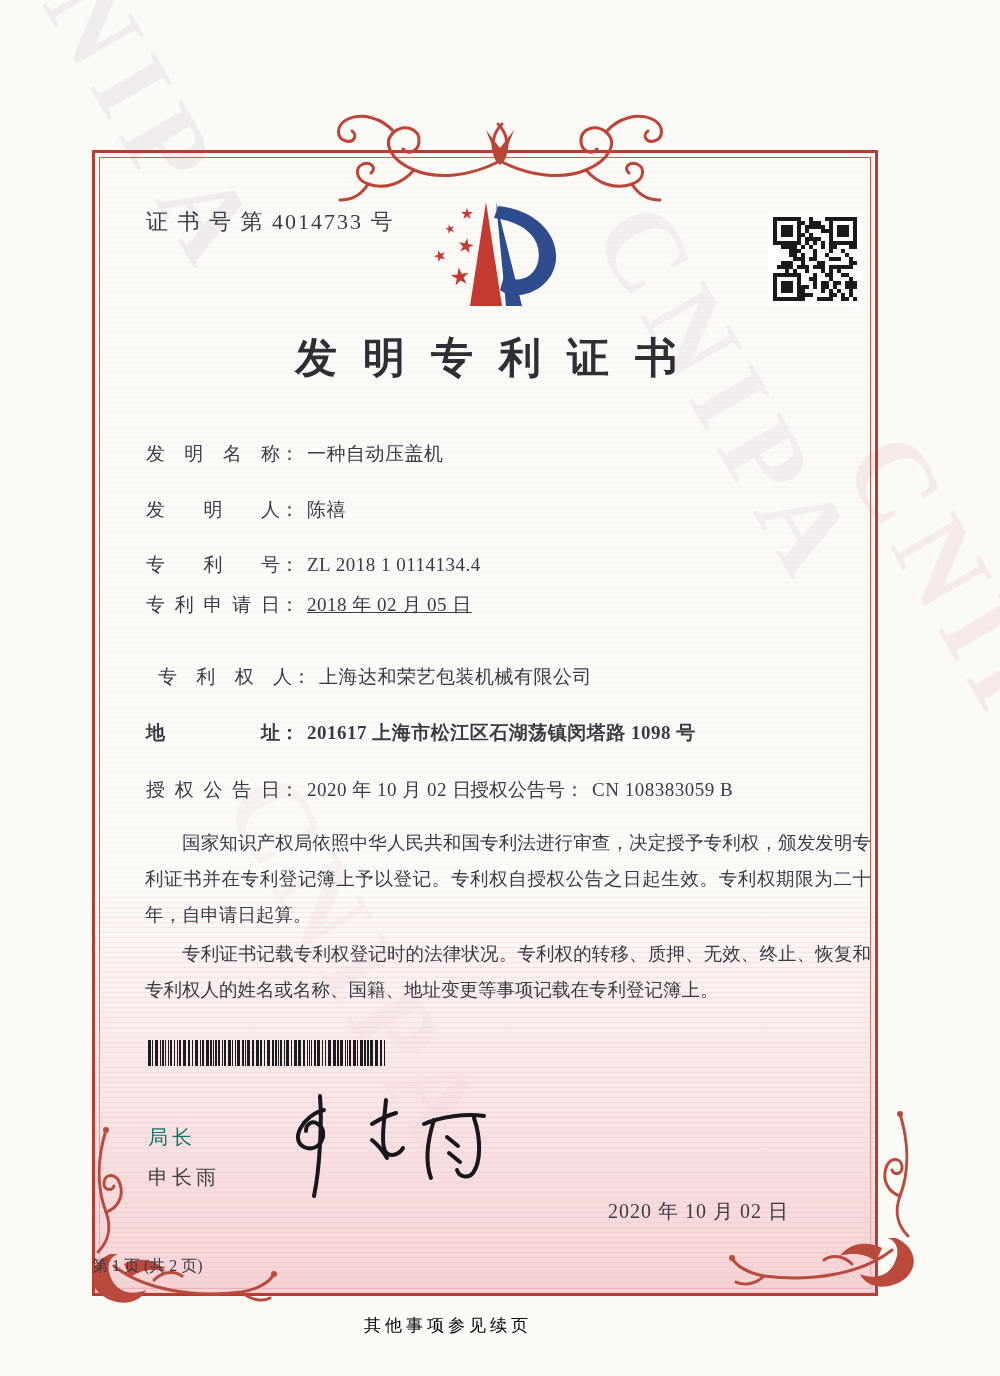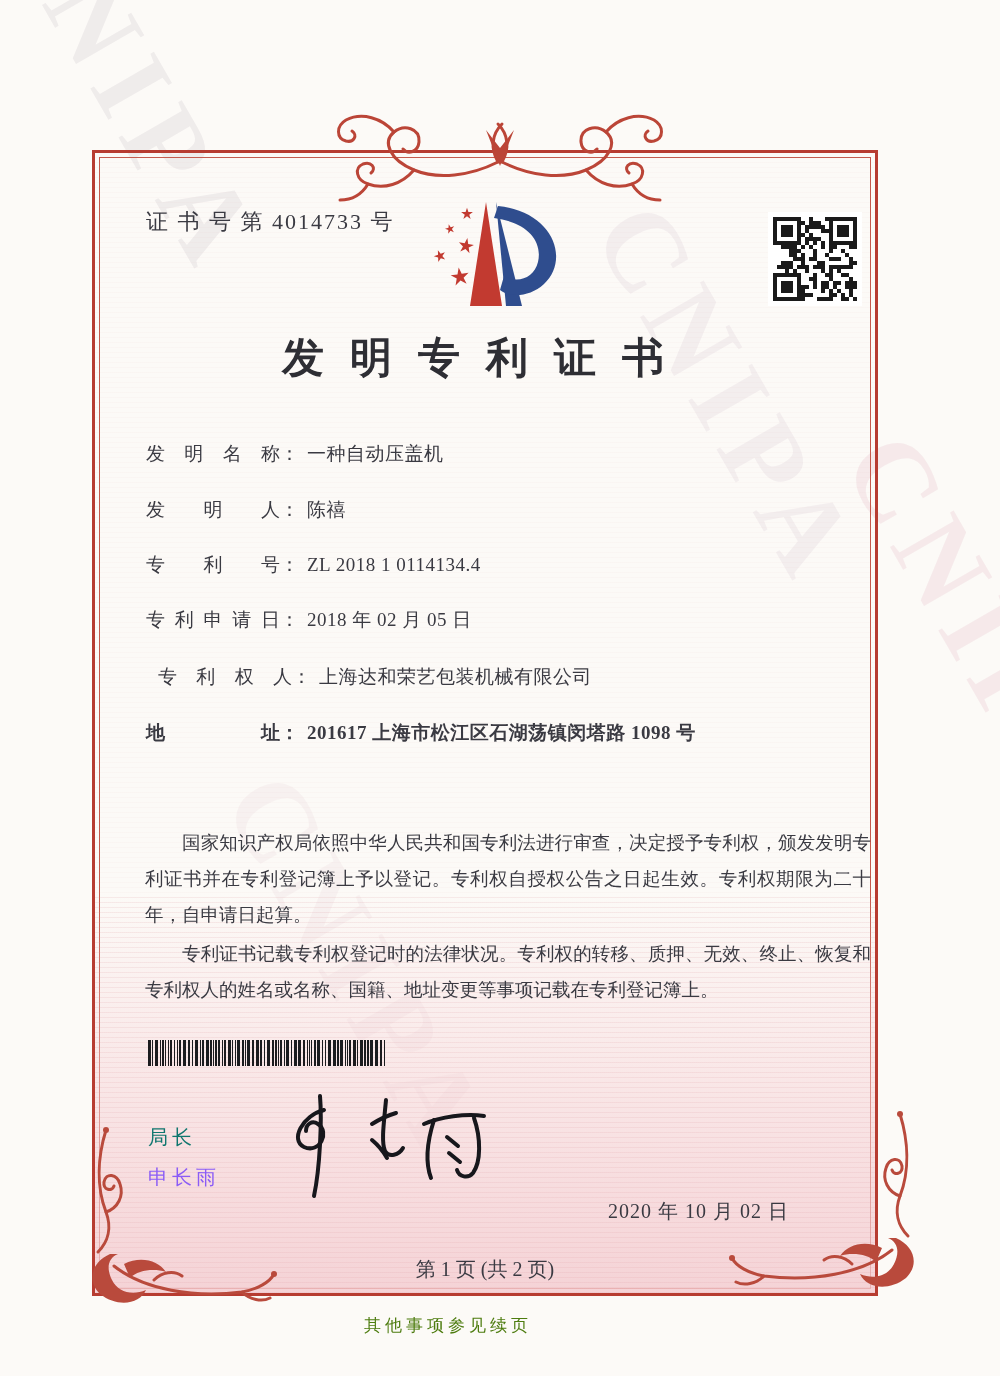--- a/index.html
+++ b/index.html
@@ -19,45 +19,45 @@
   .wm{position:absolute;z-index:0;font-size:112px;font-weight:700;letter-spacing:14px;
       font-family:"Liberation Serif",serif;transform:rotate(60deg);user-select:none;}
   .wm1{left:-78px;top:18px;color:rgba(190,180,192,.20);}
   .wm2{left:520px;top:330px;color:rgba(214,198,210,.22);}
   .wm3{left:770px;top:560px;color:rgba(233,197,206,.30);}
   .wm4{left:150px;top:900px;color:rgba(226,198,206,.16);}
   
   .cert-no{position:absolute;left:146px;top:207px;font-size:22px;letter-spacing:2px;z-index:2;}
   .logo{position:absolute;left:410px;top:198px;z-index:2;}
   .qr{position:absolute;left:768px;top:212px;z-index:2;}
-  .title{position:absolute;left:80px;top:330px;width:786px;text-align:center;z-index:2;
+  .title{position:absolute;left:93px;top:330px;width:786px;text-align:center;z-index:2;
          font-size:42px;font-weight:700;letter-spacing:26px;text-indent:26px;color:#2e2e34;}
   
   .row{position:absolute;left:146px;font-size:19px;z-index:2;white-space:nowrap;}
   .flabel{display:inline-block;width:134px;text-align:justify;text-align-last:justify;vertical-align:bottom;}
   .fcolon{display:inline-block;margin-right:8px;}
   .fvalue{letter-spacing:.5px;}
-  .r0{top:441px;} .r1{top:497px;} .r2{top:552px;} .r3{top:607px;}
+  .r0{top:441px;} .r1{top:497px;} .r2{top:552px;} .r3{top:592px;text-decoration:underline;}
   .r4{top:664px;margin-left:12px;} .r5{top:720px;font-weight:bold;} .r6{top:777px;}
   .grp2{position:absolute;left:324px;top:0;}
   
   .paras{position:absolute;left:142px;top:822px;width:732px;z-index:2;
          font-size:18.5px;line-height:36px;text-align:justify;}
   .paras p{margin:3px;text-indent:2em;}
   
   .barcode{position:absolute;left:148px;top:1040px;z-index:2;}
   .director-title{position:absolute;left:148px;top:1124px;z-index:2;
       font-family:"Liberation Sans","DejaVu Sans",sans-serif;font-size:20px;letter-spacing:4px;color:#0f766e;}
   .director-name{position:absolute;left:148px;top:1164px;z-index:2;
-      font-family:"Liberation Sans","DejaVu Sans",sans-serif;font-size:20px;letter-spacing:4px;color:#8b5cf6;}
+      font-family:"Liberation Sans","DejaVu Sans",sans-serif;font-size:20px;letter-spacing:4px;color:#404040;}
   .signature{position:absolute;left:268px;top:1090px;z-index:2;}
   .issue-date{position:absolute;left:608px;top:1198px;font-size:20px;letter-spacing:1px;z-index:2;}
-  .page-info{position:absolute;left:92px;top:1256px;width:786px;text-align:center;font-size:20px;z-index:2;}
+  .page-info{position:absolute;left:92px;top:1256px;width:786px;text-align:left;font-size:16px;z-index:2;}
   .continuation{position:absolute;left:0;top:1314px;width:896px;text-align:center;
-      font-size:17px;letter-spacing:4px;z-index:2;color:#4d7c0f;}
+      font-size:17px;letter-spacing:4px;z-index:2;color:#000000;}
   
   .orn{position:absolute;z-index:1;}
   .orn-top{left:320px;top:100px;}
   .orn-bl{left:84px;top:1126px;}
   .orn-br{left:722px;top:1110px;transform:scaleX(-1);}
 </style>
 </head>
 <body>
 
 <div class="page">
@@ -383,20 +383,28 @@
   </div>
   <div class="row r3">
     <span class="flabel">专利申请日</span><span class="fcolon">：</span><span class="fvalue">2018 年 02 月 05 日</span>
   </div>
   <div class="row r4">
     <span class="flabel">专利权人</span><span class="fcolon">：</span><span class="fvalue">上海达和荣艺包装机械有限公司</span>
   </div>
   <div class="row r5">
     <span class="flabel">地址</span><span class="fcolon">：</span><span class="fvalue">201617 上海市松江区石湖荡镇闵塔路 1098 号</span>
   </div>
+  <div class="row r6">
+    <span>
+      <span class="flabel">授权公告日</span><span class="fcolon">：</span><span class="fvalue">2020 年 10 月 02 日</span>
+    </span>
+    <span class="grp2">
+      <span>授权公告号</span><span class="fcolon">：</span><span class="fvalue">CN 108383059 B</span>
+    </span>
+  </div>
 
   <div class="paras">
     <p>国家知识产权局依照中华人民共和国专利法进行审查，决定授予专利权，颁发发明专利证书并在专利登记簿上予以登记。专利权自授权公告之日起生效。专利权期限为二十年，自申请日起算。</p>
     <p>专利证书记载专利权登记时的法律状况。专利权的转移、质押、无效、终止、恢复和专利权人的姓名或名称、国籍、地址变更等事项记载在专利登记簿上。</p>
   </div>
 
   <svg class="barcode" id="barcode-svg" width="242" height="26" viewBox="0 0 242 26">
     <rect width="242" height="26" fill="none"></rect>
   <rect x="0" y="0" width="3" height="26" fill="#1c1c1f"></rect>
       <rect x="4" y="0" width="1" height="26" fill="#1c1c1f"></rect>

